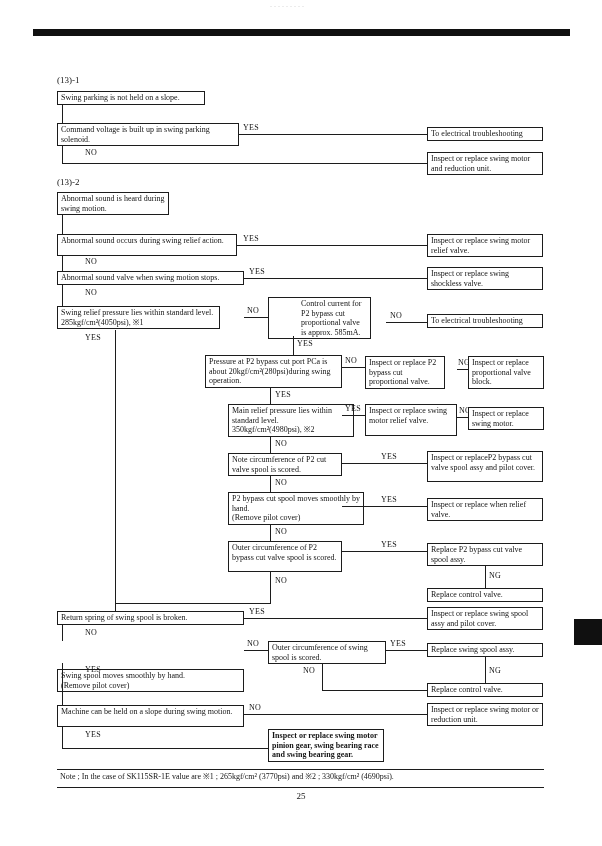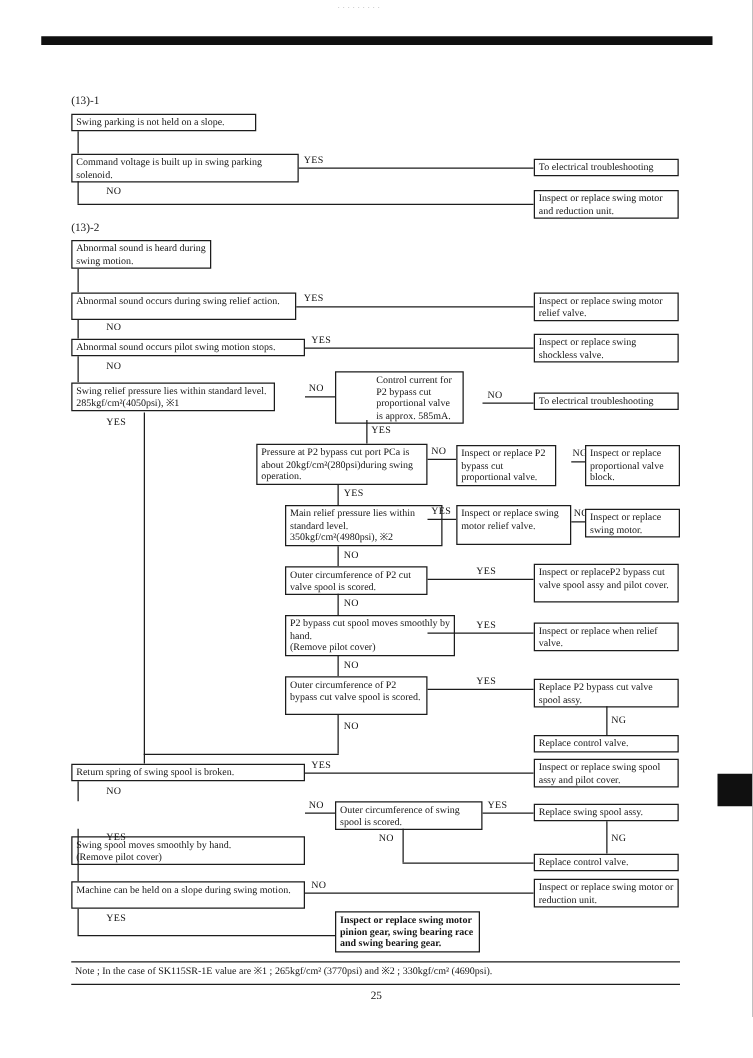--- a/index.html
+++ b/index.html
@@ -47,21 +47,21 @@
   <div class="vl" style="left:62px;top:215px;height:19px;"></div>
 
   <div class="box" style="left:57px;top:234px;width:180px;min-height:22px;">Abnormal sound occurs during swing relief action.</div>
   <div class="lbl" style="left:243px;top:235px;">YES</div>
   <div class="hl" style="left:237px;top:245px;width:190px;"></div>
   <div class="box" style="left:427px;top:234px;width:116px;min-height:22px;">Inspect or replace swing motor relief valve.</div>
 
   <div class="lbl" style="left:85px;top:258px;">NO</div>
   <div class="vl" style="left:62px;top:256px;height:15px;"></div>
 
-  <div class="box" style="left:57px;top:271px;width:187px;min-height:13px;">Abnormal sound occurs pilot swing motion stops.</div>
+  <div class="box" style="left:57px;top:271px;width:187px;min-height:13px;">Abnormal sound valve when swing motion stops.</div>
   <div class="lbl" style="left:249px;top:268px;">YES</div>
   <div class="hl" style="left:244px;top:278px;width:183px;"></div>
   <div class="box" style="left:427px;top:267px;width:116px;min-height:22px;">Inspect or replace swing shockless valve.</div>
 
   <div class="lbl" style="left:85px;top:289px;">NO</div>
   <div class="vl" style="left:62px;top:285px;height:21px;"></div>
 
   <div class="box" style="left:57px;top:306px;width:163px;min-height:23px;">Swing relief pressure lies within standard level. 285kgf/cm²(4050psi), ※1</div>
   <div class="lbl" style="left:247px;top:307px;">NO</div>
   <div class="hl" style="left:244px;top:317px;width:24px;"></div>
@@ -89,21 +89,21 @@
   <div class="lbl" style="left:345px;top:405px;">YES</div>
   <div class="hl" style="left:342px;top:415px;width:23px;"></div>
   <div class="box" style="left:365px;top:404px;width:92px;min-height:32px;">Inspect or replace swing motor relief valve.</div>
   <div class="lbl" style="left:459px;top:407px;">NO</div>
   <div class="hl" style="left:457px;top:417px;width:11px;"></div>
   <div class="box" style="left:468px;top:407px;width:76px;min-height:22px;">Inspect or replace swing motor.</div>
 
   <div class="lbl" style="left:275px;top:440px;">NO</div>
   <div class="vl" style="left:270px;top:437px;height:16px;"></div>
 
-  <div class="box" style="left:228px;top:453px;width:114px;min-height:22px;">Outer circumference of P2 cut valve spool is scored.</div>
+  <div class="box" style="left:228px;top:453px;width:114px;min-height:22px;">Note circumference of P2 cut valve spool is scored.</div>
   <div class="lbl" style="left:381px;top:453px;">YES</div>
   <div class="hl" style="left:342px;top:463px;width:85px;"></div>
   <div class="box" style="left:427px;top:451px;width:116px;min-height:31px;">Inspect or replaceP2 bypass cut valve spool assy and pilot cover.</div>
 
   <div class="lbl" style="left:275px;top:479px;">NO</div>
   <div class="vl" style="left:270px;top:475px;height:17px;"></div>
 
   <div class="box" style="left:228px;top:492px;width:136px;min-height:31px;">P2 bypass cut spool moves smoothly by hand.
 (Remove pilot cover)</div>
   <div class="lbl" style="left:381px;top:496px;">YES</div>

